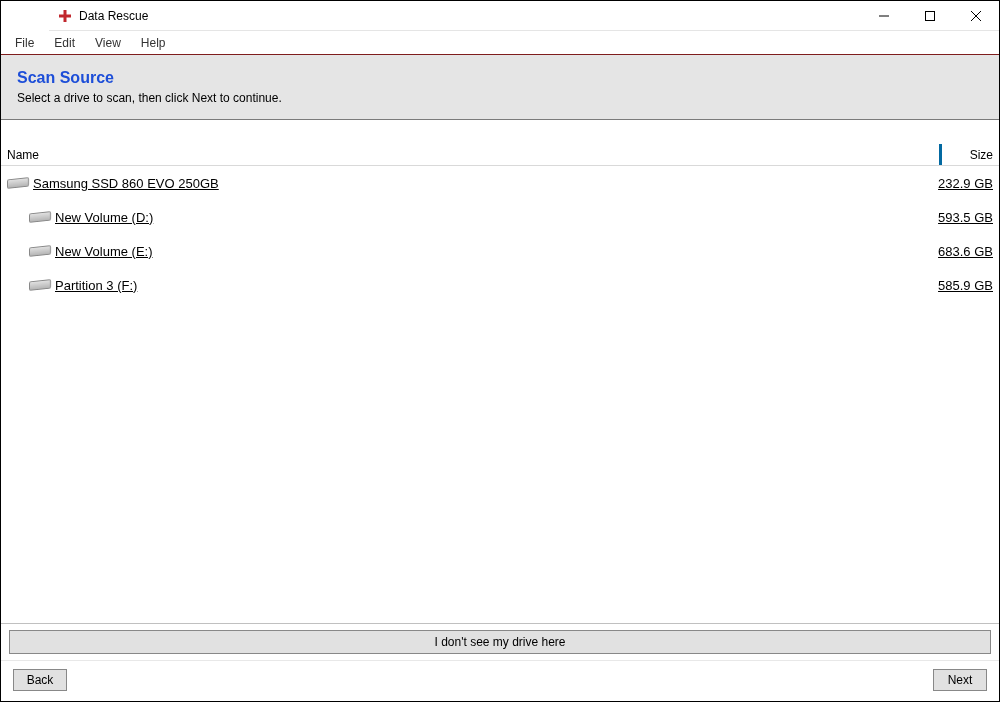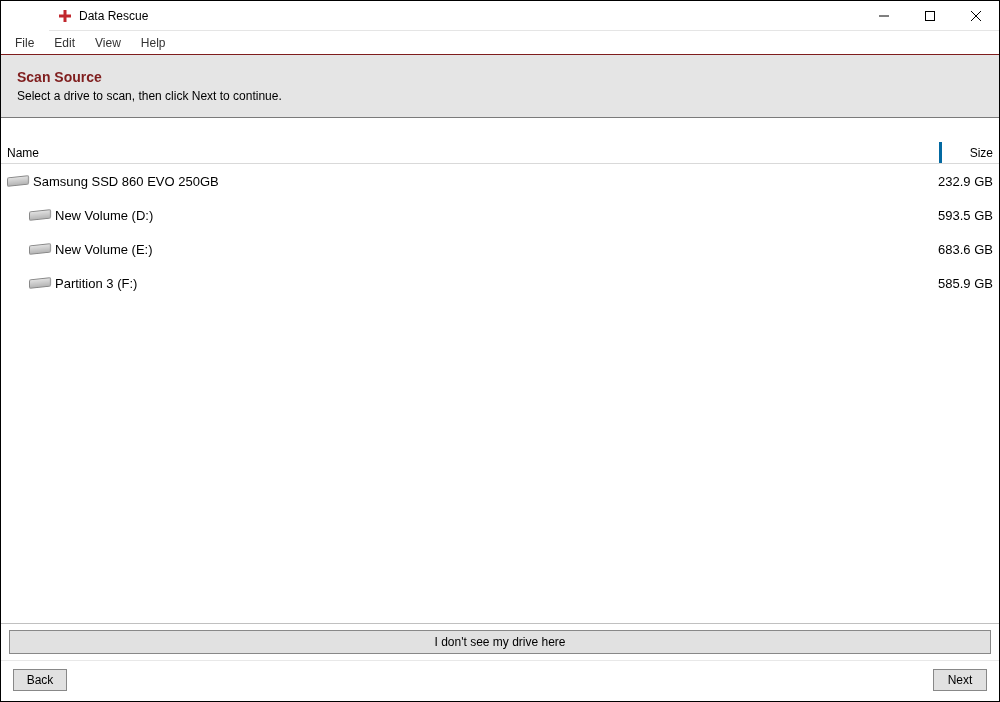--- a/index.html
+++ b/index.html
@@ -49,21 +49,21 @@
       border-bottom: 1px solid #7f1d1d;
     }
     .menu-item { padding: 2px 10px; font-size: 12px; color:#333; }
 
     
     .header {
       background: #e5e5e5;
       padding: 14px 16px 14px 16px;
       border-bottom: 1px solid #7a7a7a;
     }
-    .header h1 { font-size: 14px; font-weight: bold; color:#7f1d1d; margin-bottom: 4px; }
+    .header h1 { font-size: 16px; font-weight: bold; color:#1d4ed8; margin-bottom: 4px; }
     .header p { font-size: 12px; color:#000; }
 
     
     .cols {
       display: flex;
       height: 22px;
       border-bottom: 1px solid #d9d9d9;
       font-size: 12px;
       align-items: center;
       margin-top: 24px;
@@ -75,20 +75,21 @@
       padding-right: 6px;
       border-left: 3px solid #0369a1;
       height: 100%;
       display:flex;align-items:center;justify-content:flex-end;
     }
 
     
     .drive-list {
       flex: 1;
       overflow-y: auto;
+      text-decoration: underline;
     }
     .drive-row {
       display: flex;
       align-items: center;
       height: 34px;
       padding-right: 6px;
     }
     .drive-row .icon {
       width: 26px;
       display:flex;align-items:center;justify-content:center;

